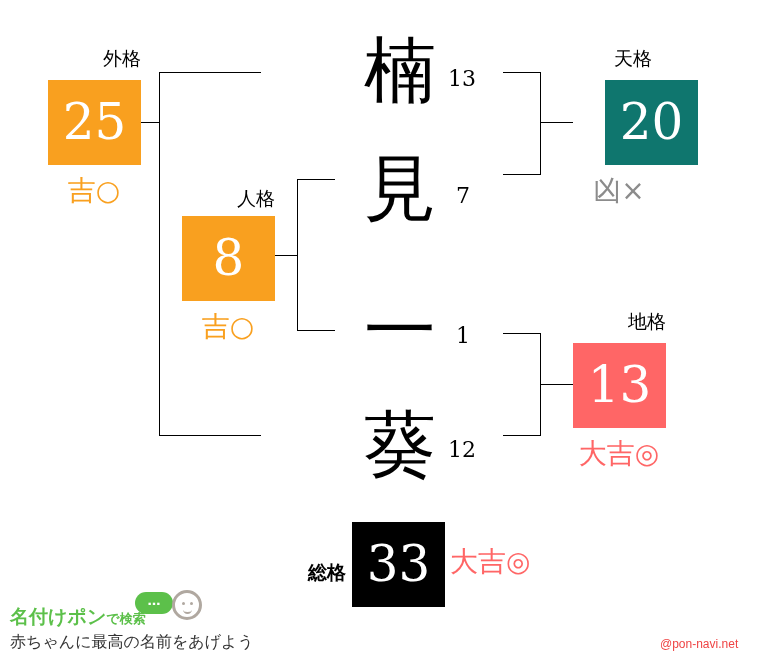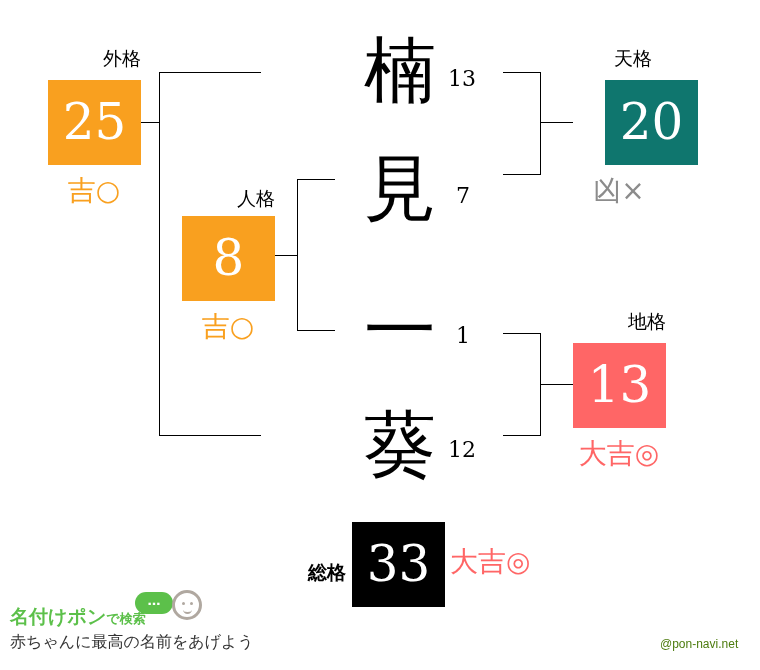--- a/index.html
+++ b/index.html
@@ -67,13 +67,13 @@
 <div class="abs" style="left:10px;top:604px;font-size:19px;color:#5cc04a;font-weight:bold;">
   <span>名付けポン</span><span style="font-size:13px;">で検索</span>
 </div>
 <div class="abs" style="left:135px;top:592px;width:38px;height:22px;background:#5cc04a;border-radius:11px;color:#fff;font-size:13px;text-align:center;line-height:18px;font-weight:bold;"><span>…</span></div>
 <div class="abs" style="left:172px;top:590px;width:30px;height:30px;border:3px solid #b0a8a0;border-radius:50%;box-sizing:border-box;">
   <div class="abs" style="left:7px;top:9px;width:3px;height:3px;background:#b0a8a0;border-radius:50%;"></div>
   <div class="abs" style="left:15px;top:9px;width:3px;height:3px;background:#b0a8a0;border-radius:50%;"></div>
   <div class="abs" style="left:8px;top:15px;width:9px;height:4px;border-bottom:2px solid #b0a8a0;border-radius:0 0 6px 6px;"></div>
 </div>
 <div class="abs" style="left:10px;top:632px;font-size:16px;color:#333;">赤ちゃんに最高の名前をあげよう</div>
-<div class="abs" style="left:660px;top:637px;font-size:12px;color:#4d7c0f;font-family:'Liberation Sans',sans-serif;">@pon-navi.net</div>
+<div class="abs" style="left:660px;top:637px;font-size:12px;color:#ef4444;font-family:'Liberation Sans',sans-serif;">@pon-navi.net</div>
 
 </body></html>

